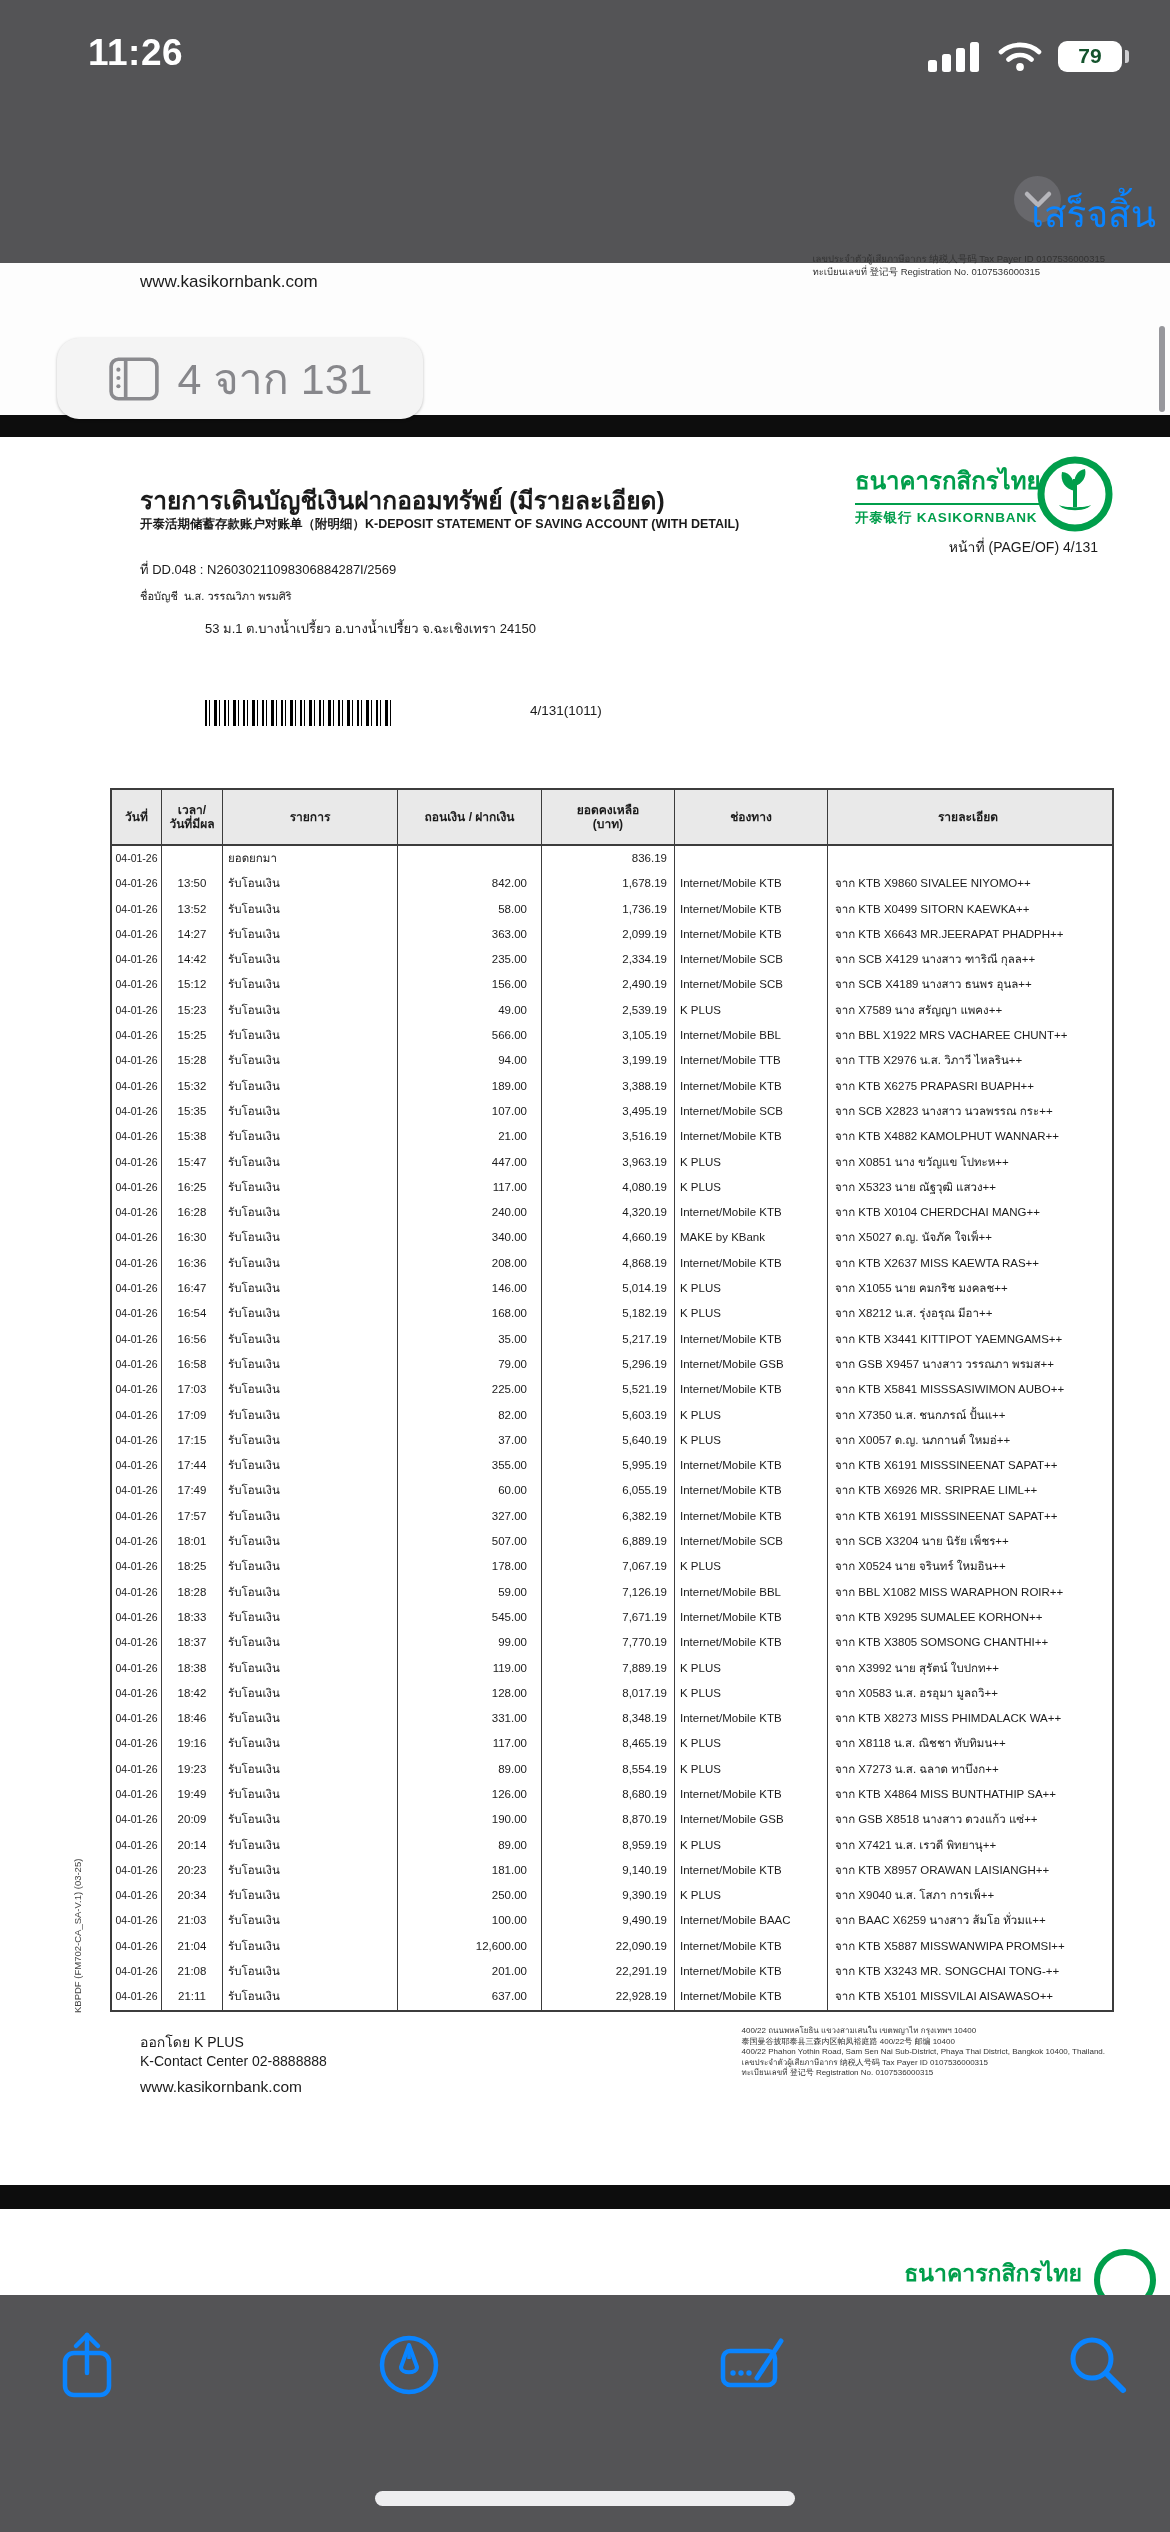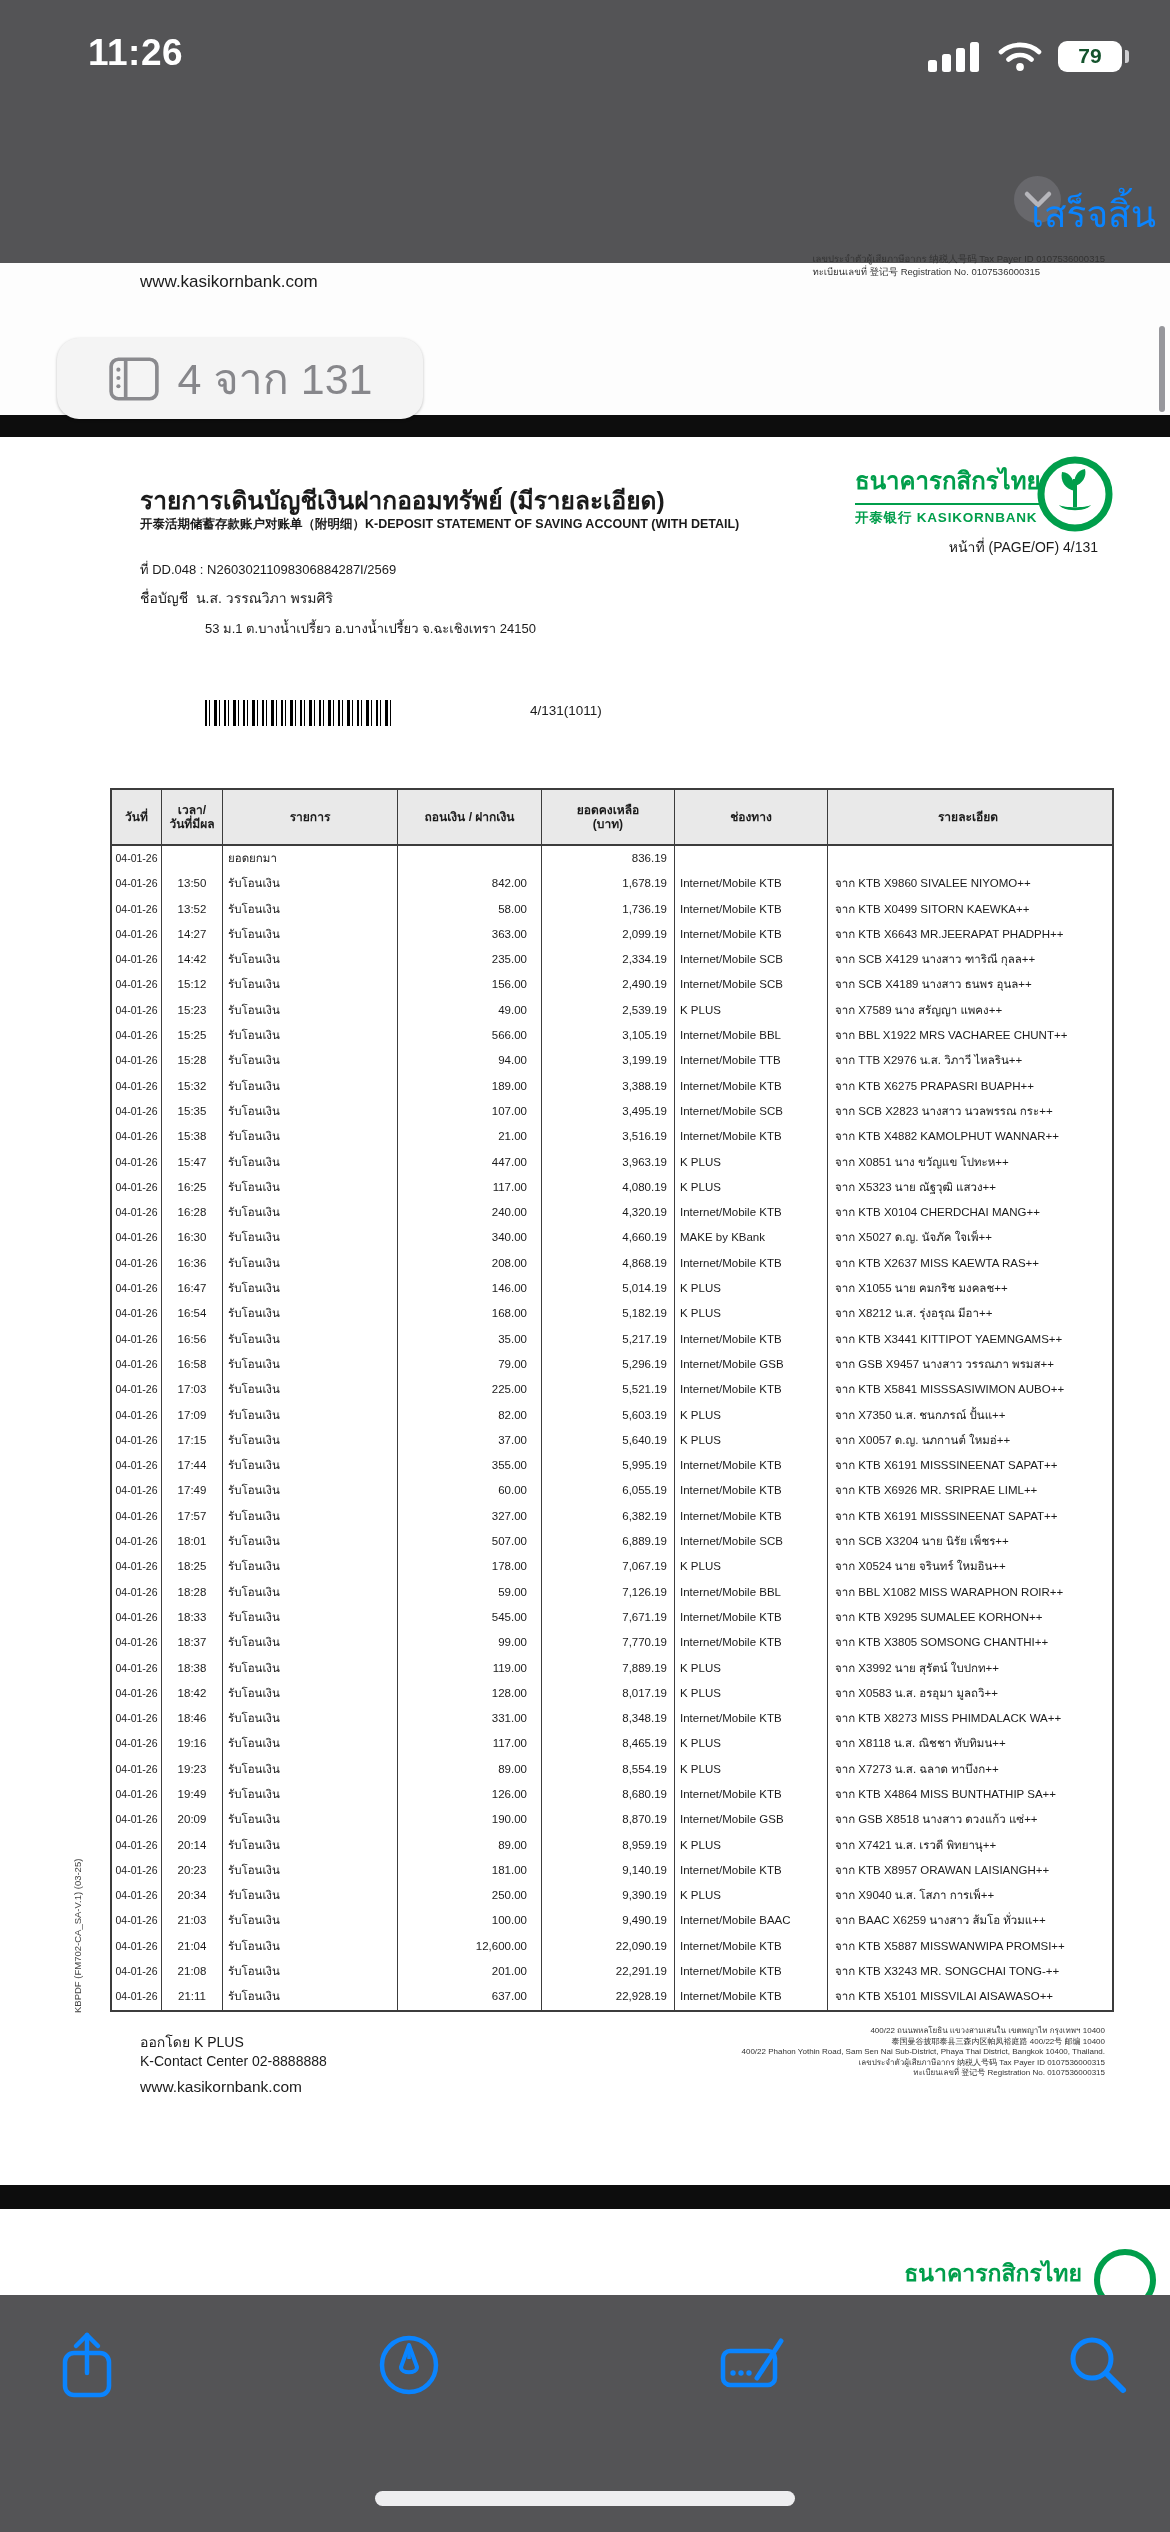--- a/index.html
+++ b/index.html
@@ -31,21 +31,21 @@
     display:flex;align-items:center;justify-content:center;gap:18px;box-shadow:0 1px 3px rgba(0,0,0,.25);}
   .pilltext{font-size:43px;color:#87878b;}
   
   .h-title{left:140px;top:44px;font-size:24.5px;font-weight:700;}
   .h-sub{left:140px;top:79px;font-size:12.5px;font-weight:700;}
   .bank{left:855px;top:24px;color:#009e4b;}
   .bank .th{font-size:24px;font-weight:700;border-bottom:2.5px solid #009e4b;padding-bottom:3px;}
   .bank .en{font-size:13.5px;font-weight:700;letter-spacing:.8px;margin-top:4px;}
   .pageof{right:72px;top:99px;font-size:14px;}
   .docno{left:140px;top:122px;font-size:13px;}
-  .acct{left:140px;top:150px;font-size:14px;}
+  .acct{left:140px;top:150px;font-size:11px;}
   .addr{left:205px;top:181px;font-size:13px;}
   .infotbl{left:695px;top:140px;width:415px;border:1.5px solid #2b2b2b;display:grid;grid-template-columns:106px 1fr;}
   .infotbl .lab{background:#efefef;font-weight:700;font-size:11.5px;padding:8px 4px 7px 5px;border-bottom:1.5px solid #2b2b2b;border-right:1.5px solid #2b2b2b;}
   .infotbl .val{font-size:12.5px;padding:8px 4px 7px 7px;border-bottom:1.5px solid #2b2b2b;}
   .infotbl .lab:nth-last-of-type(-n+2),.infotbl .val:last-of-type{border-bottom:none;}
   .barcode{left:205px;top:263px;width:186px;height:26px;
     background:repeating-linear-gradient(90deg,#000 0 2px,#fff 2px 4px,#000 4px 5px,#fff 5px 9px,#000 9px 12px,#fff 12px 14px,#000 14px 15px,#fff 15px 19px);}
   .bclabel{left:530px;top:266px;font-size:13.5px;}
   
   .txtbl{left:110px;top:351px;width:1000px;border:2px solid #3c3c3c;}
@@ -59,21 +59,21 @@
   .ct{text-align:center;}
   .cdesc{padding-left:5px;}
   .camt{text-align:right;padding-right:14px;}
   .cbal{text-align:right;padding-right:7px;}
   .cch{padding-left:5px;}
   .cdet{padding-left:7px;}
   .formcode{left:72px;top:1406px;height:170px;writing-mode:vertical-rl;transform:rotate(180deg);font-size:9.5px;color:#444;}
   .f1{left:140px;top:1594px;font-size:14px;}
   .f2{left:140px;top:1616px;font-size:14px;}
   .f3{left:140px;top:1641px;font-size:15.5px;}
-  .fineprint{right:65px;top:1589px;font-size:8px;line-height:10.5px;color:#333;text-align:right;}
+  .fineprint{right:65px;top:1589px;font-size:8px;line-height:10.5px;color:#333;text-align:left;}
   
   .p5bank{right:88px;top:46px;font-size:23px;font-weight:700;color:#009e4b;border-bottom:2.5px solid #009e4b;padding-bottom:4px;}
   .p5circle{left:1094px;top:40px;width:62px;height:62px;border-radius:50%;border:6px solid #009e4b;box-sizing:border-box;}
   
   .tbicon{top:38px;width:64px;height:64px;display:flex;align-items:center;justify-content:center;}
   .homebar{left:375px;top:196px;width:420px;height:15px;border-radius:8px;background:#eeeef0;}
   svg{display:block;}
 </style>
 </head>
 <body>

